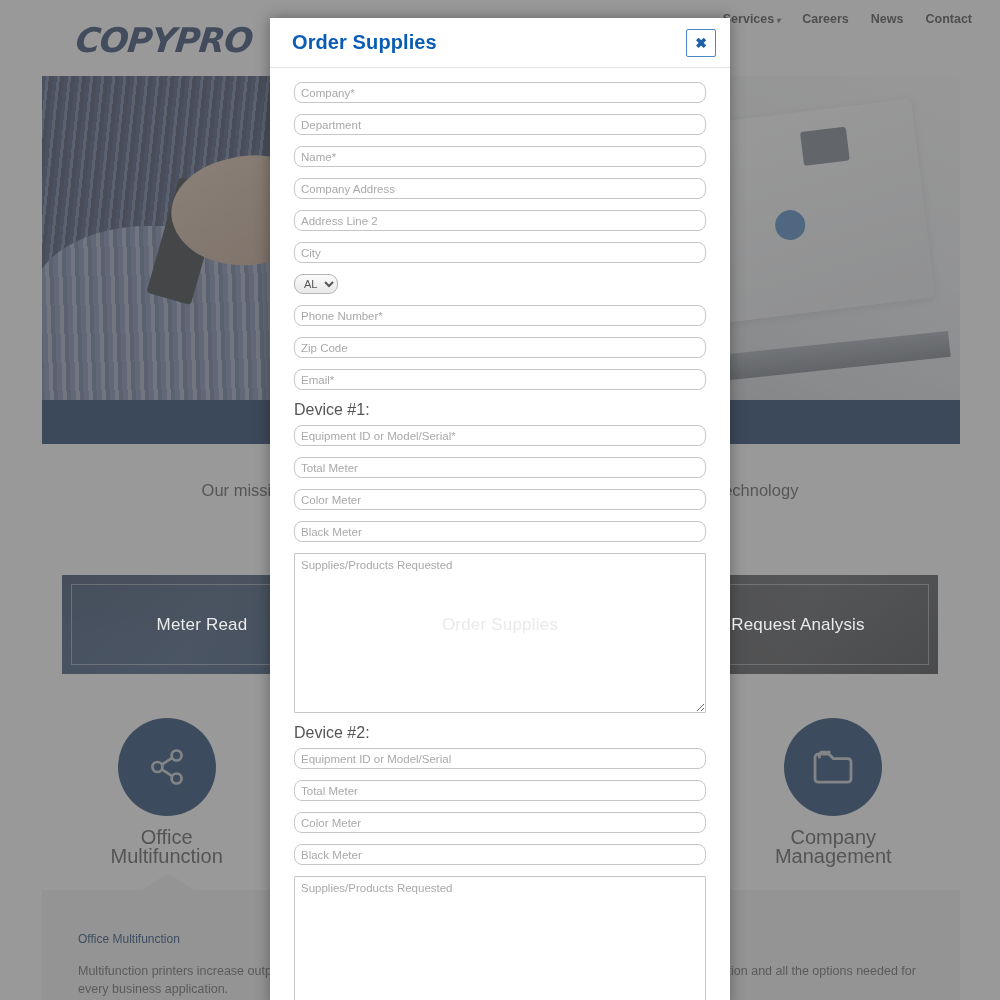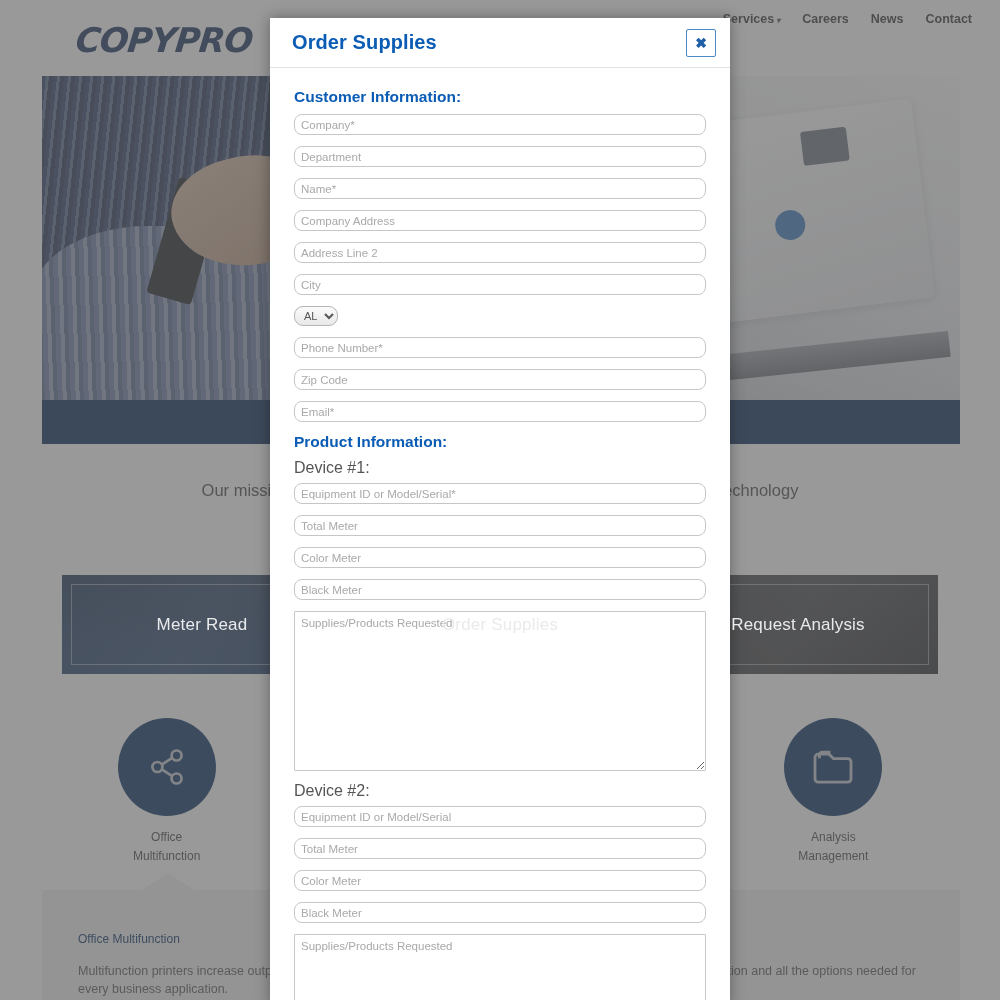--- a/index.html
+++ b/index.html
@@ -104,21 +104,21 @@
 
   .icons-row {
     position: absolute; left: 0; top: 718px; width: 1000px;
     display: flex; justify-content: space-around; align-items: flex-start;
   }
   .icon-col { width: 200px; text-align: center; }
   .circle {
     width: 98px; height: 98px; border-radius: 50%; background: #0d3565;
     margin: 0 auto 12px; display:flex; align-items:center; justify-content:center;
   }
-  .icon-label { font-size: 12px; color: #4a4a4a; line-height: 19px; }
+  .icon-label { font-size: 20px; color: #4a4a4a; line-height: 19px; }
 
   .bottom-panel {
     position: absolute; left: 42px; top: 890px; width: 918px; height: 110px;
     background: #f1f2f4;
   }
   .bottom-panel::before {
     content: ""; position: absolute; left: 100px; top: -17px;
     border-left: 26px solid transparent; border-right: 26px solid transparent;
     border-top: 17px solid #f1f2f4; transform: rotate(180deg);
   }
@@ -273,21 +273,21 @@
         </div>
       </div>
       <div class="icon-col">
         <div class="circle">
           <svg width="48" height="48" viewBox="0 0 24 24" fill="none" stroke="#c3c8cf" stroke-width="1.4">
             <path d="M3 8.5V18a1.6 1.6 0 0 0 1.6 1.6h14.8A1.6 1.6 0 0 0 21 18V9.4a1.6 1.6 0 0 0-1.6-1.6h-7.2L10 5.6H4.6A1.6 1.6 0 0 0 3 7.2z"></path>
             <path d="M5.2 7.6V5.9a1.3 1.3 0 0 1 1.3-1.3h4.2"></path>
           </svg>
         </div>
         <div class="icon-label">
-          <span>Analysis</span><br>
+          <span>Company</span><br>
           <span>Management</span>
         </div>
       </div>
     </div>
 
     <div class="bottom-panel">
       <div class="bp-title">Office Multifunction</div>
       <div class="bp-body">Multifunction printers increase output and simplify workflows with simple on-screen control, seamless software integration and all the options needed for every business application.</div>
     </div>
   </div>
@@ -295,38 +295,36 @@
   <div id="overlay"></div>
 
   <div id="modal">
     <div class="modal-header">
       <div class="modal-title">Order Supplies</div>
       <button class="close-btn">✖</button>
     </div>
 
     <div class="modal-body">
 
-      <div class="section-head">Customer Information:</div>
 
       <input class="f-input" placeholder="Company*" style="">
       <input class="f-input" placeholder="Department" style="">
       <input class="f-input" placeholder="Name*" style="">
       <input class="f-input" placeholder="Company Address" style="">
       <input class="f-input" placeholder="Address Line 2" style="">
       <input class="f-input" placeholder="City" style="">
 
       <select class="f-select">
         <option>AL</option>
       </select>
 
       <input class="f-input" placeholder="Phone Number*" style="">
       <input class="f-input" placeholder="Zip Code" style="">
       <input class="f-input" placeholder="Email*" style="">
 
-      <div class="section-head second">Product Information:</div>
 
       <div class="device-head">Device #1:</div>
       <input class="f-input" placeholder="Equipment ID or Model/Serial*" style="">
       <input class="f-input" placeholder="Total Meter" style="">
       <input class="f-input" placeholder="Color Meter" style="">
       <input class="f-input" placeholder="Black Meter" style="">
       <textarea class="f-textarea" placeholder="Supplies/Products Requested" style=""></textarea>
 
       <div class="device-head">Device #2:</div>
       <input class="f-input" placeholder="Equipment ID or Model/Serial" style="">

